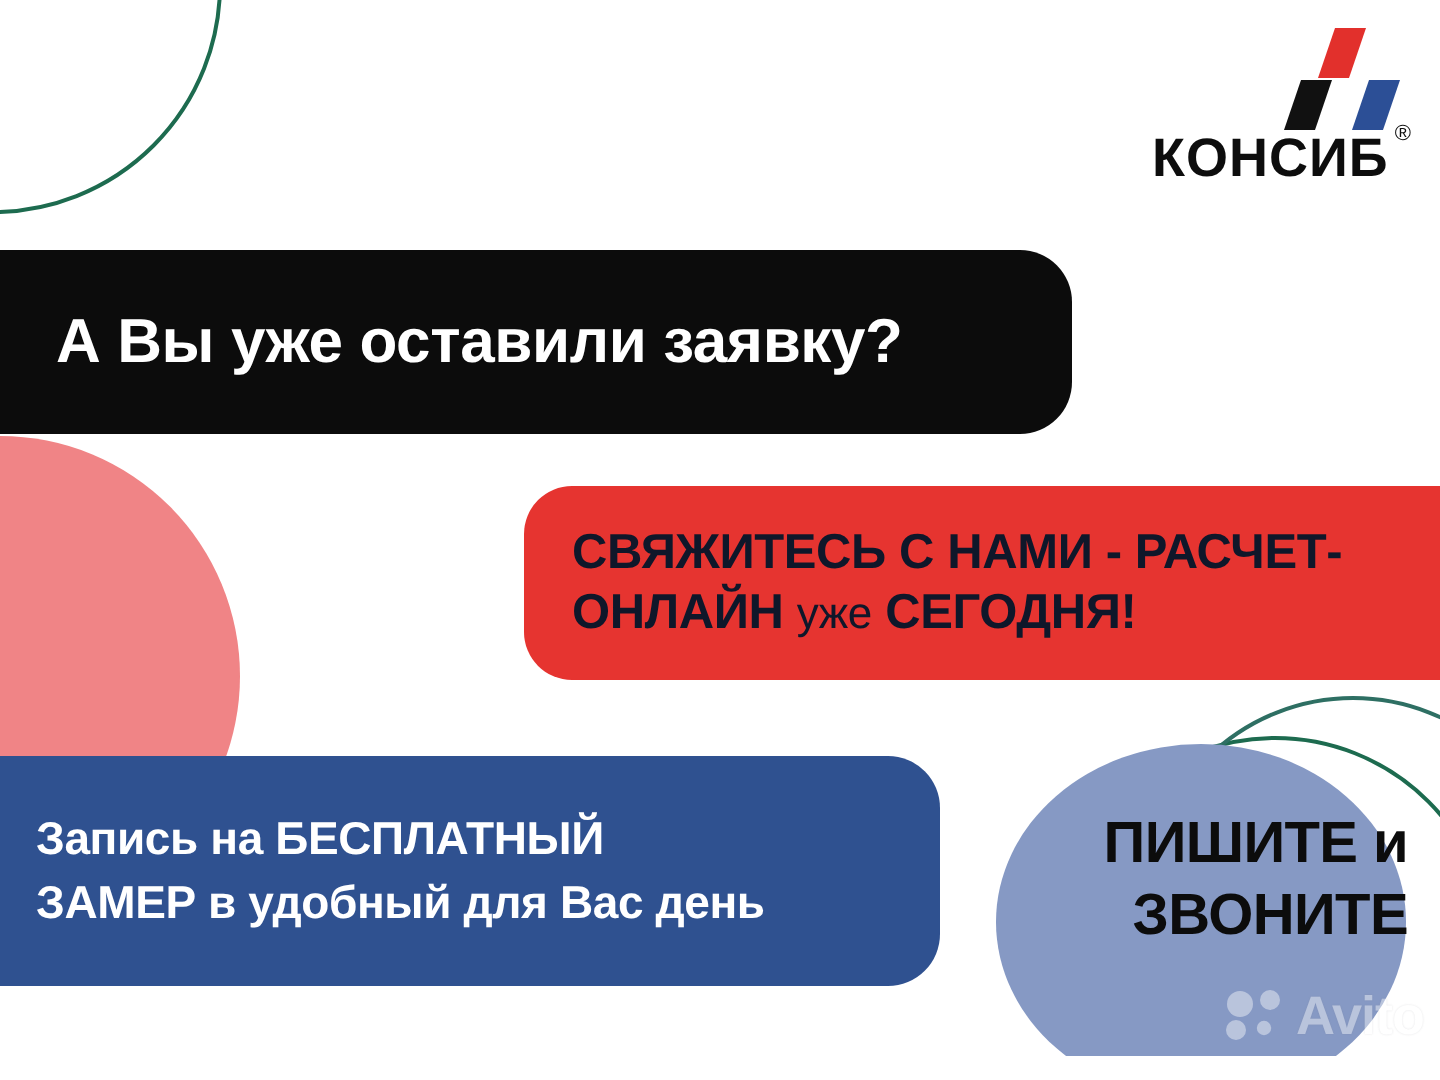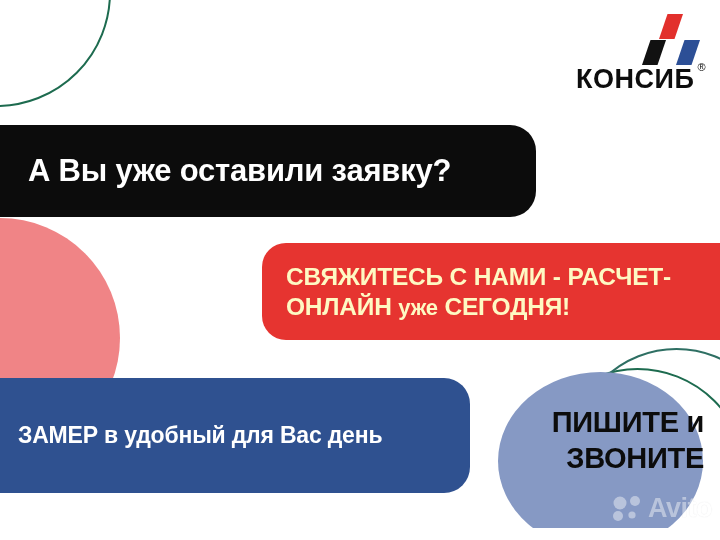--- a/index.html
+++ b/index.html
@@ -127,28 +127,28 @@
     left: 262px;
     top: 243px;
     width: 490px;
     height: 97px;
     background: #e63430;
     border-radius: 24px 0 0 24px;
     padding-left: 24px;
     padding-right: 20px;
   }
   #red-banner-text {
-    color: #fef9c3;
+    color: #0f172a;
     font-weight: bold;
     font-size: 24.5px;
     line-height: 1.22;
     letter-spacing: -0.2px;
     white-space: nowrap;
   }
-  #red-banner-text .lw { font-weight: bold; font-size: 22px; }
+  #red-banner-text .lw { font-weight: normal; font-size: 22px; }
 
   #blue-banner {
     left: -30px;
     top: 378px;
     width: 500px;
     height: 115px;
     background: #2f5190;
     border-radius: 0 26px 26px 0;
     padding-left: 48px;
     padding-right: 16px;
@@ -174,21 +174,20 @@
     line-height: 1.25;
     letter-spacing: -0.3px;
   }
 
   
   #avito-watermark {
     position: absolute;
     right: 8px;
     bottom: 6px;
     display: flex;
-    align-items: center;
     opacity: 0.42;
     pointer-events: none;
   }
   #avito-dots { margin-right: 2px; }
   #avito-word {
     font-family: "Liberation Sans", sans-serif;
     font-weight: bold;
     font-size: 27px;
     color: #ffffff;
     line-height: 1;
@@ -227,20 +226,21 @@
 
   <div class="banner" id="red-banner">
     <div id="red-banner-text">
       <div>СВЯЖИТЕСЬ С НАМИ - РАСЧЕТ-</div>
       <div><span>ОНЛАЙН</span> <span class="lw">уже</span> <span>СЕГОДНЯ!</span></div>
     </div>
   </div>
 
   <div class="banner" id="blue-banner">
     <div id="blue-banner-text">
+      <div>Запись на БЕСПЛАТНЫЙ</div>
       <div>ЗАМЕР в удобный для Вас день</div>
     </div>
   </div>
 
   <div id="call-text">
     <div>ПИШИТЕ и</div>
     <div>ЗВОНИТЕ</div>
   </div>
 
   <div id="avito-watermark">

